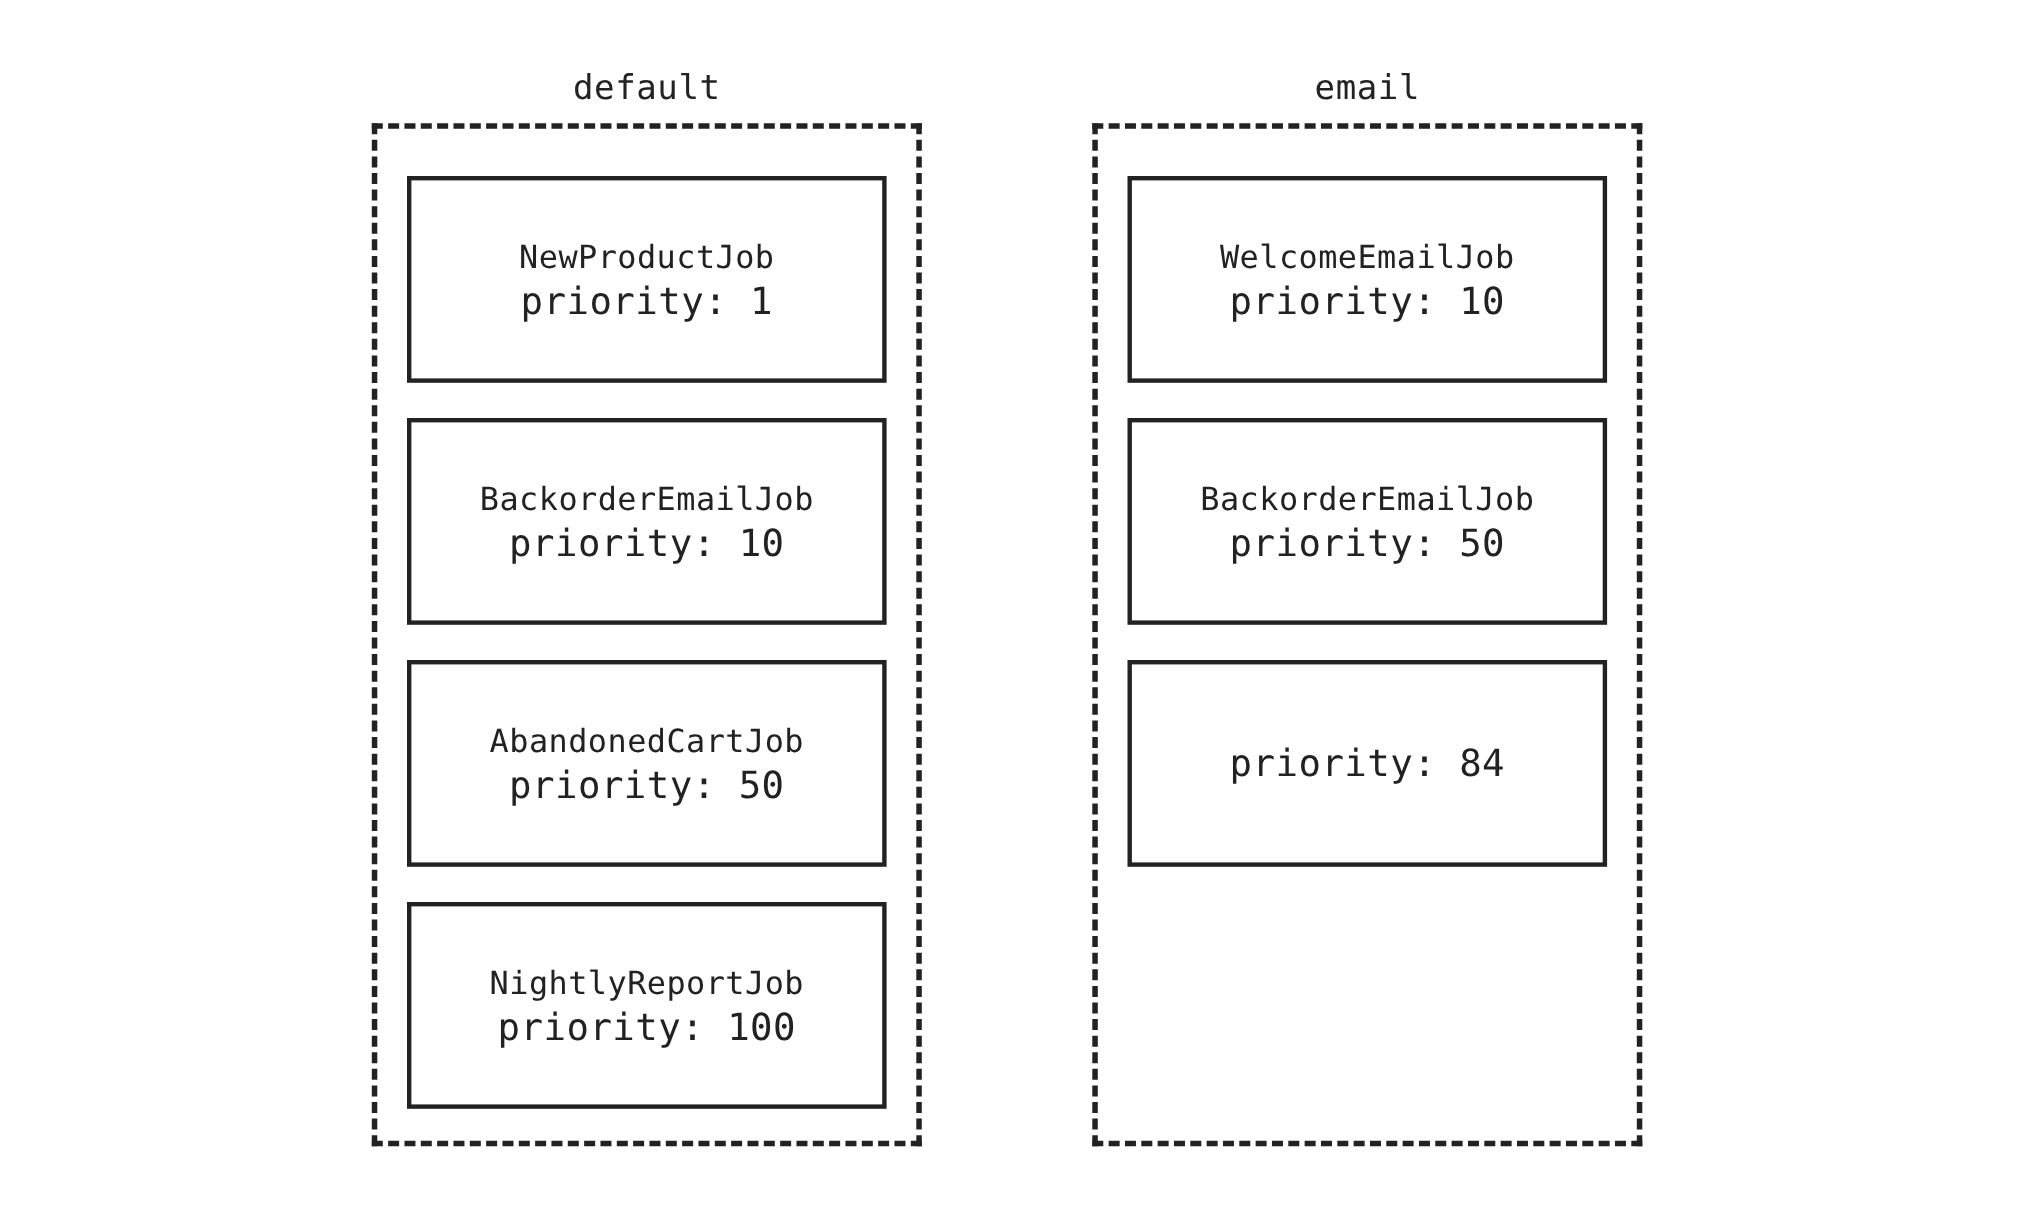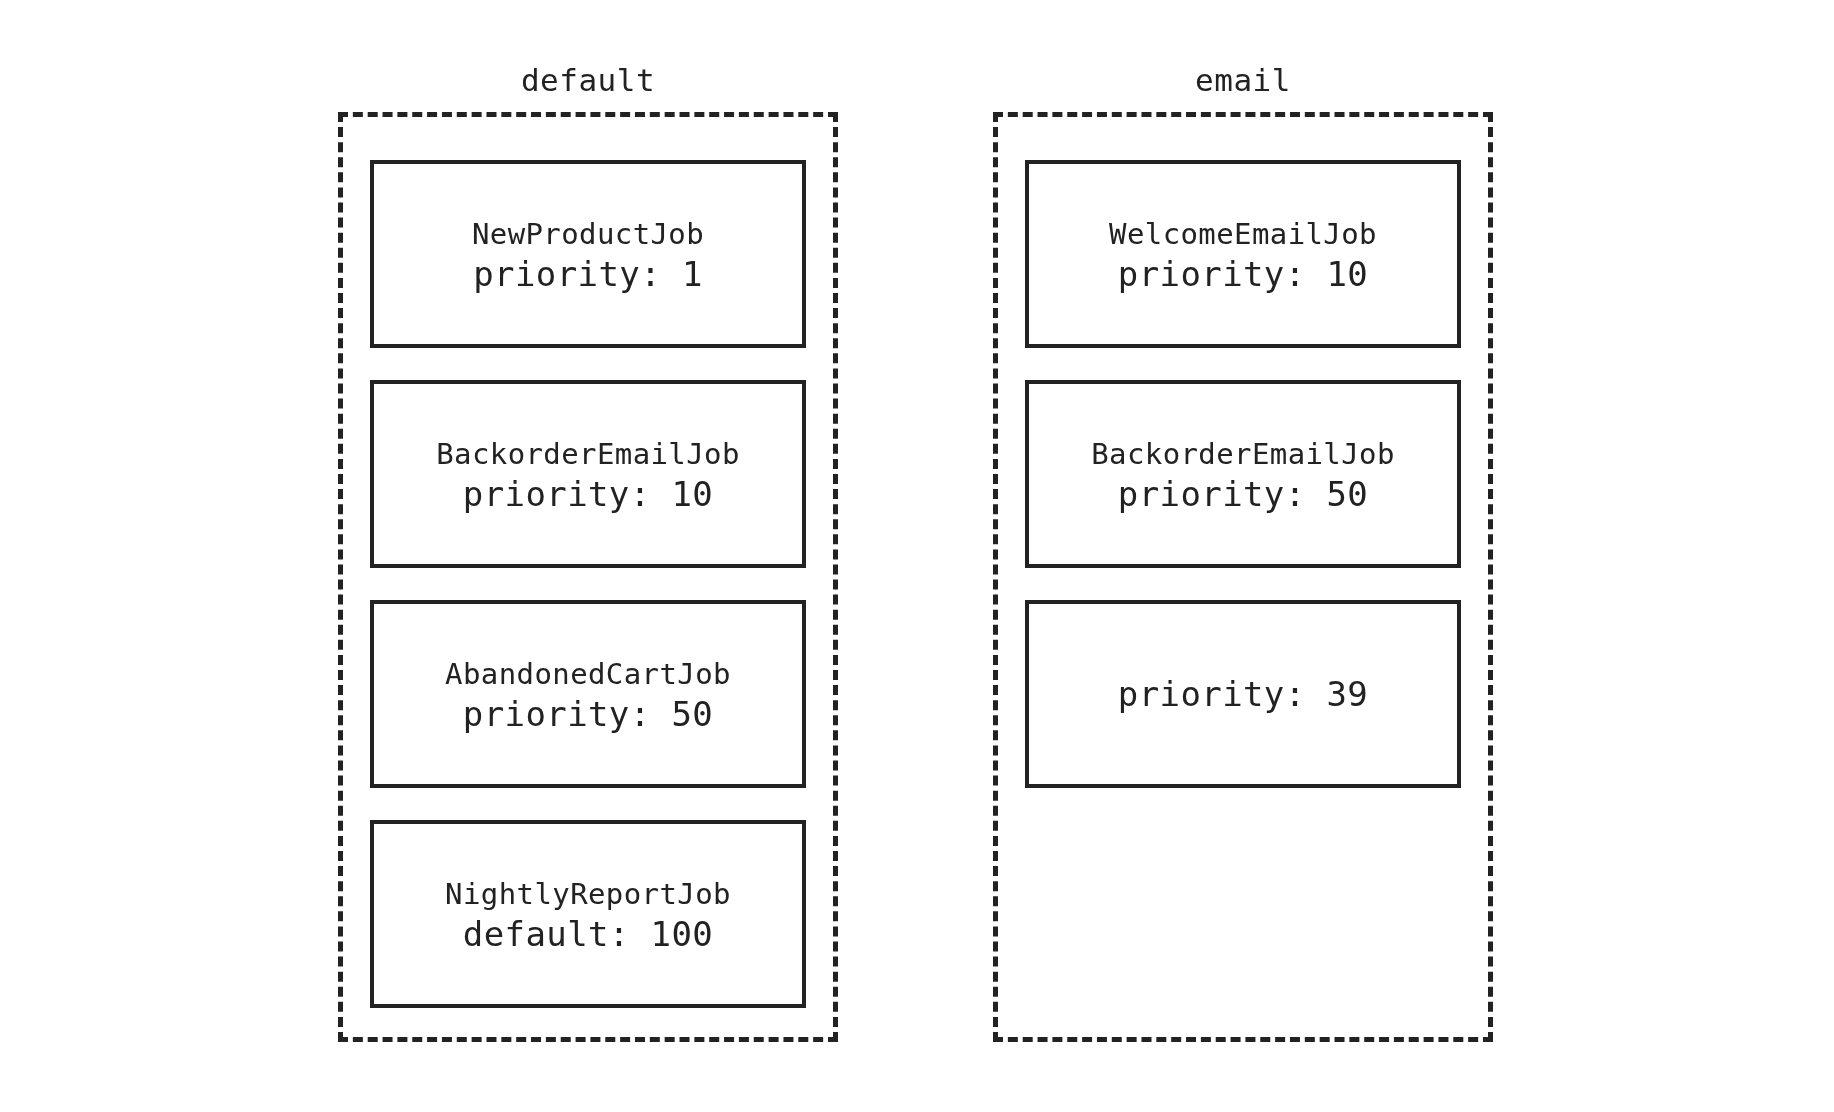--- a/index.html
+++ b/index.html
@@ -112,21 +112,21 @@
         <div class="job-priority">priority: 10</div>
       </div>
 
       <div class="job-card">
         <div class="job-name">AbandonedCartJob</div>
         <div class="job-priority">priority: 50</div>
       </div>
 
       <div class="job-card">
         <div class="job-name">NightlyReportJob</div>
-        <div class="job-priority">default: 100</div>
+        <div class="job-priority">priority: 100</div>
       </div>
 
     </div>
   </div>
 
   <div class="queue-column col-1">
     <div class="queue-title">email</div>
     <div class="queue-box"></div>
     <div class="jobs-stack">
 
@@ -134,19 +134,19 @@
         <div class="job-name">WelcomeEmailJob</div>
         <div class="job-priority">priority: 10</div>
       </div>
 
       <div class="job-card">
         <div class="job-name">BackorderEmailJob</div>
         <div class="job-priority">priority: 50</div>
       </div>
 
       <div class="job-card">
-        <div class="job-priority">priority: 39</div>
+        <div class="job-priority">priority: 84</div>
       </div>
 
     </div>
   </div>
 
 </div>
 
 </body></html>

